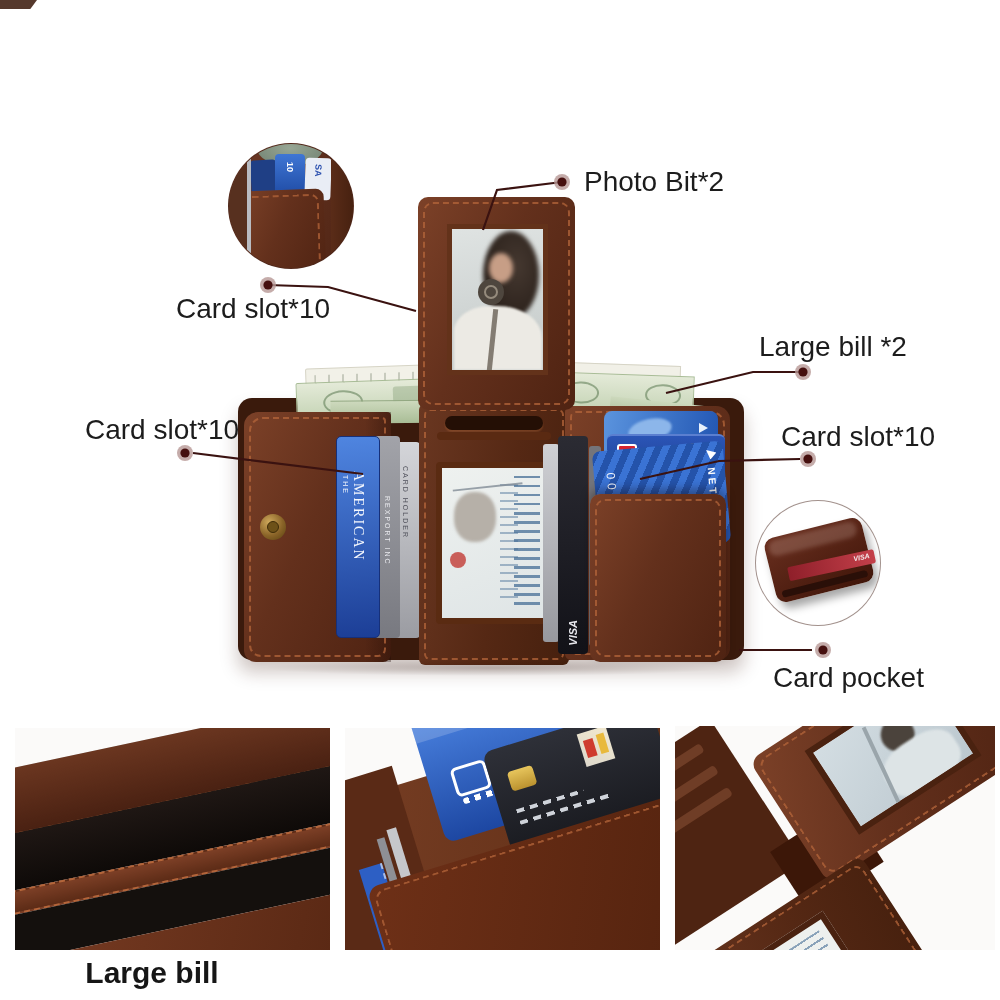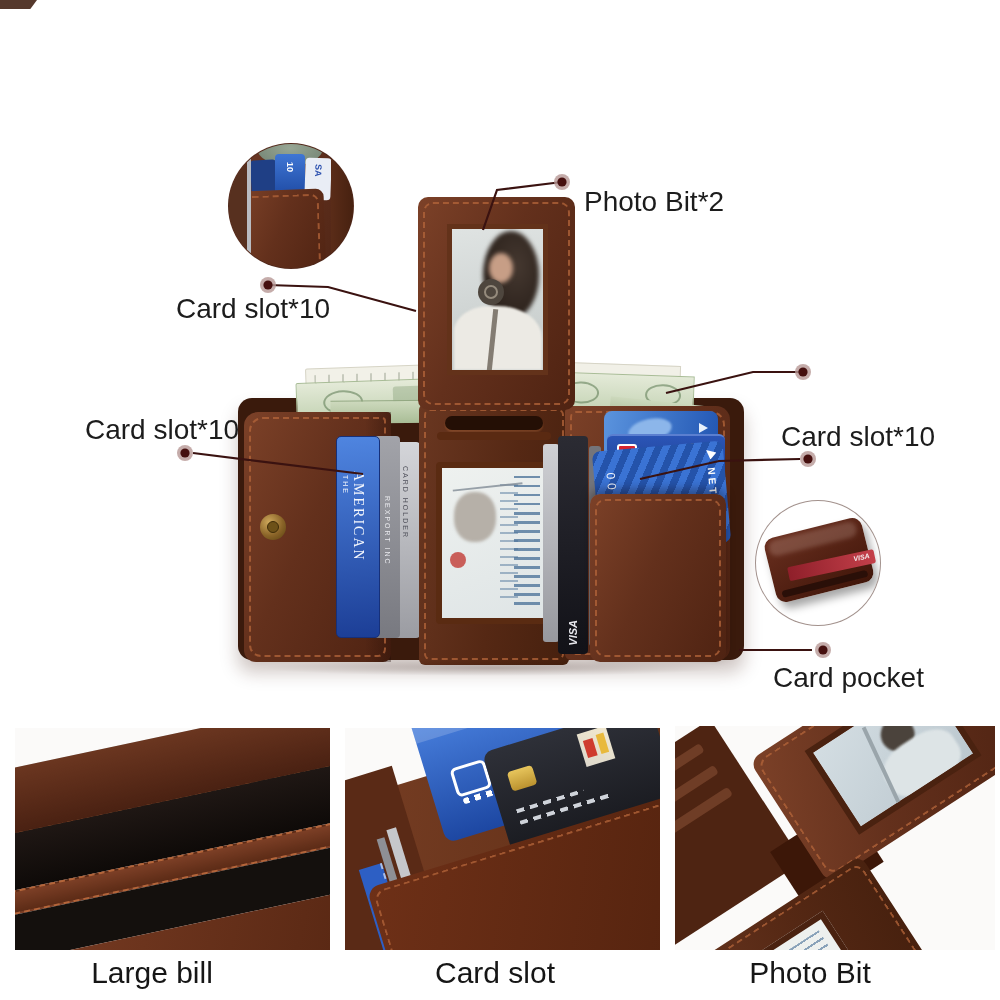--- a/index.html
+++ b/index.html
@@ -201,21 +201,22 @@
           <circle cx="808" cy="459" r="4.6" fill="#46100f"></circle>
         </g>
       <g>
           <circle cx="823" cy="650" r="8" fill="#b79795" opacity=".8"></circle>
           <circle cx="823" cy="650" r="4.6" fill="#46100f"></circle>
         </g>
     </g>
   </svg>
 
   <div class="lbl" style="left:176px;top:293px;">Card slot*10</div>
-  <div class="lbl" style="left:584px;top:166px;margin-top:20px;">Photo Bit*2</div>
+  <div class="lbl" style="left:584px;top:166px;">Photo Bit*2</div>
+  <div class="lbl" style="left:759px;top:331px;">Large bill *2</div>
   <div class="lbl" style="left:85px;top:414px;">Card slot*10</div>
   <div class="lbl" style="left:781px;top:421px;">Card slot*10</div>
   <div class="lbl" style="left:773px;top:662px;">Card pocket</div>
 
   <div class="photo-box" style="left:15px;top:728px;width:315px;height:222px;">
     <div class="abs" style="left:-50px;top:-30px;width:440px;height:310px;transform:rotate(-12deg);">
       <div class="abs" style="left:0;top:36px;width:440px;height:64px;background:linear-gradient(#6b3620,#4a2112);border-bottom:2px dashed #a55a30;"></div>
       <div class="abs" style="left:0;top:100px;width:440px;height:56px;background:linear-gradient(#1f1714,#0e0a08);"></div>
       <div class="abs" style="left:0;top:156px;width:440px;height:24px;background:linear-gradient(#7c3f26,#5c2b16);border-top:2px dashed #b4653a;border-bottom:2px dashed #b4653a;box-sizing:border-box;"></div>
       <div class="abs" style="left:0;top:180px;width:440px;height:46px;background:#14100d;"></div>
@@ -267,17 +268,15 @@
       </div>
       <div class="abs leather2 stitch" style="left:-44px;top:100px;width:236px;height:150px;border-radius:10px;">
         <div class="abs" style="left:48px;top:26px;width:126px;height:88px;border:6px solid #4a2210;background:#edf0ee;box-sizing:border-box;overflow:hidden;">
 
           <div class="abs" style="right:8px;top:8px;width:50px;height:60px;background:repeating-linear-gradient(180deg,rgba(70,110,150,.6) 0 2px,transparent 2px 8px);"></div>
         </div>
       </div>
     </div>
   </div>
 
-  <div class="cap" style="left:152px;">Large bill</div>
-  <div class="cap" style="left:495px;">Card slot</div>
-  <div class="cap" style="left:810px;">Photo Bit</div>
+  <div class="cap" style="left:152px;font-weight:bold;">Large bill</div>
 
 </div>
 
 </body></html>

